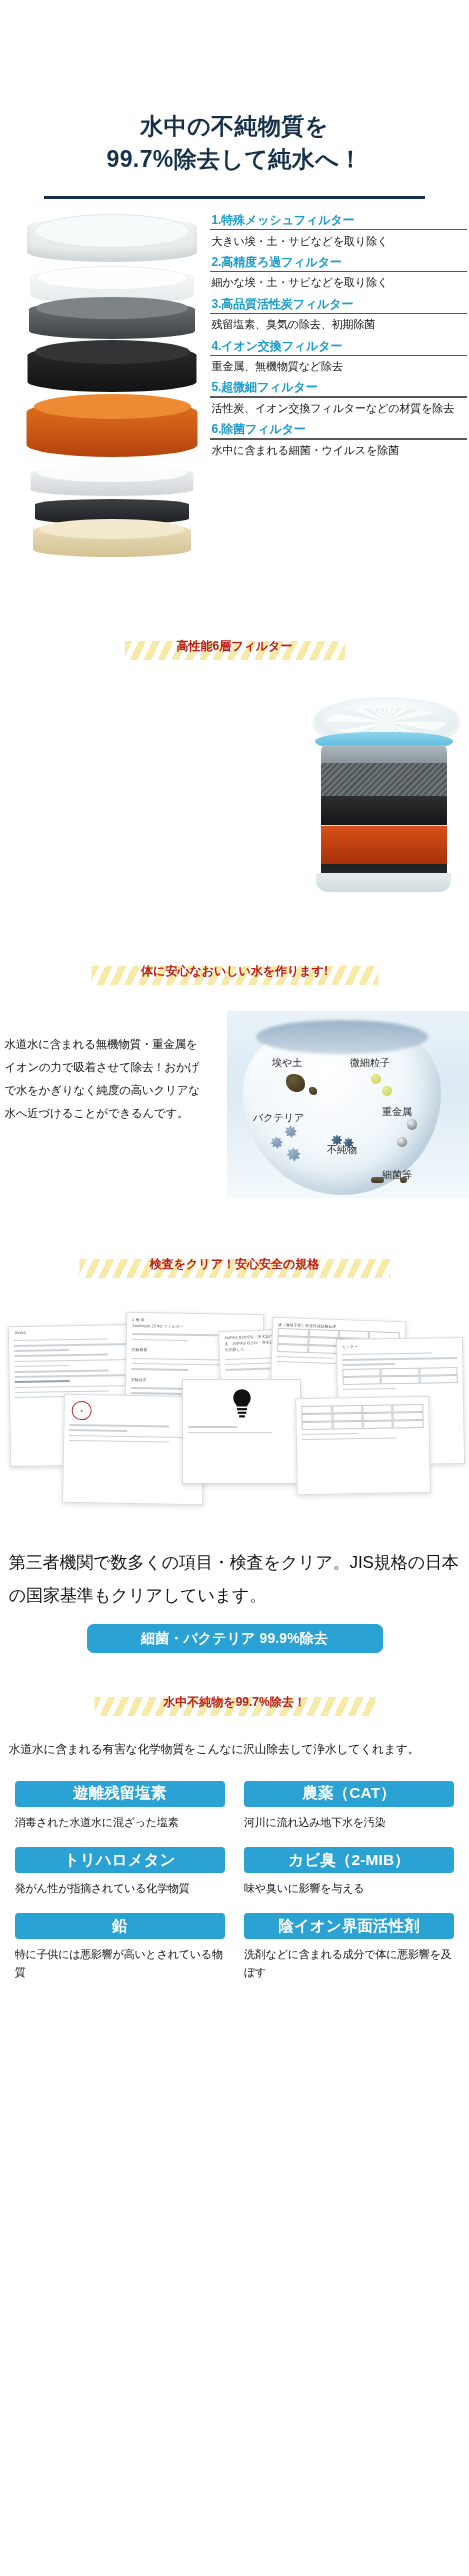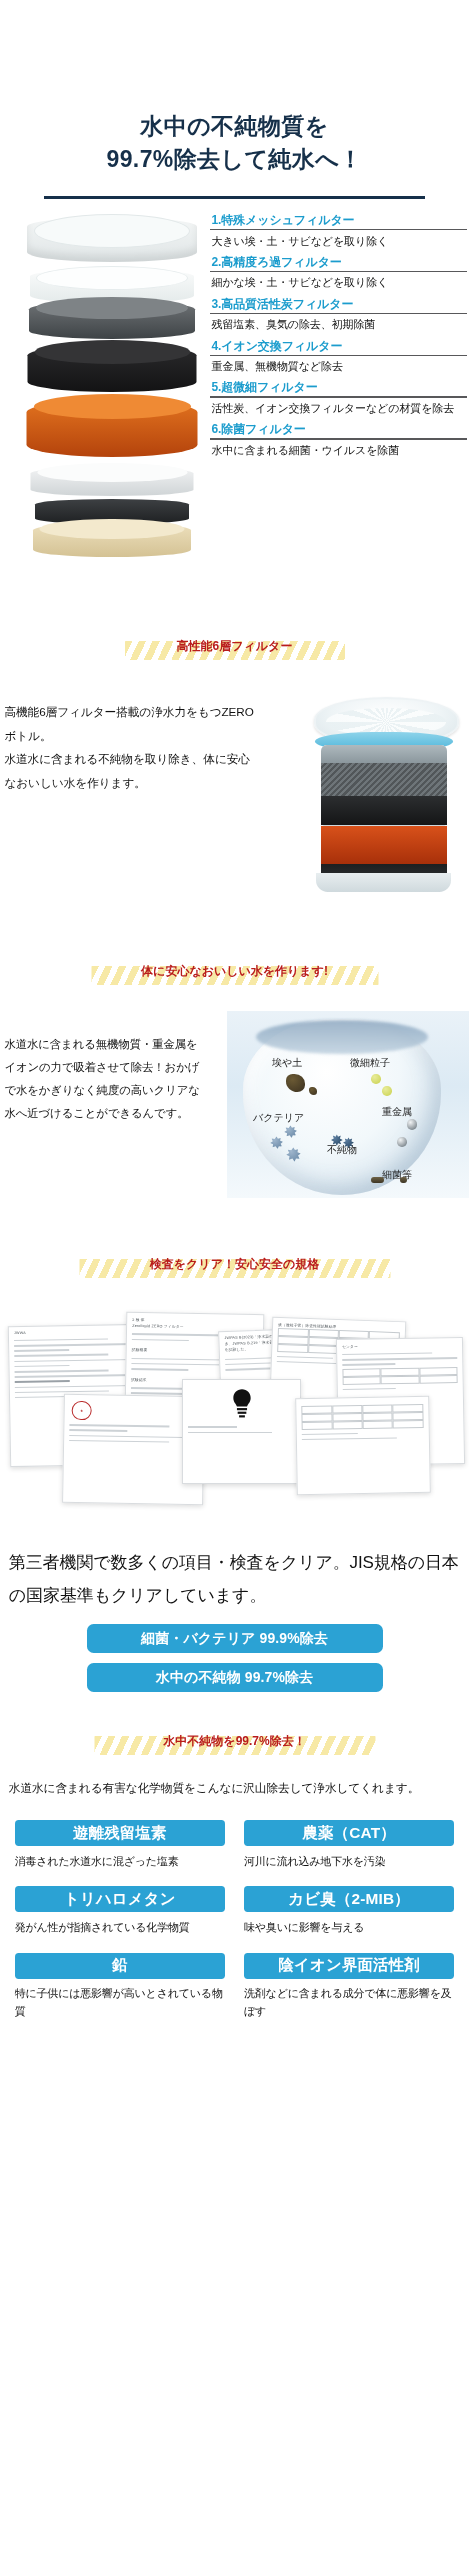--- a/index.html
+++ b/index.html
@@ -262,22 +262,20 @@
 
     </div>
   </section>
 
   <section class="six">
     <div class="sec-head">
       <span class="stripe" style="width:220px"></span>
       <span class="txt">高性能6層フィルター</span>
     </div>
 
-    <div class="body" style="white-space:pre-line">高機能6層フィルター搭載の浄水力をもつZEROボトル。
-水道水に含まれる不純物を取り除き、体に安心なおいしい水を作ります。</div>
 
     <div class="bottle">
       <div class="lid"></div>
       <div class="ring"></div>
       <div class="body-tube">
         <div class="layer bl1"></div>
         <div class="layer bl2"></div>
         <div class="layer bl3"></div>
         <div class="layer bl4"></div>
         <div class="layer bl5"></div>
@@ -448,21 +446,20 @@
           </div>
         <div class="ln s"></div>
           <div class="ln m"></div>
       </div>
 
     </div>
 
     <div class="cert-note">第三者機関で数多くの項目・検査をクリア。JIS規格の日本の国家基準もクリアしています。</div>
 
     <div class="pill">細菌・バクテリア 99.9%除去</div>
-    <div class="pill">水中の不純物 99.7%除去</div>
   </section>
 
   <section class="subs">
     <div class="sec-head">
       <span class="stripe" style="width:281px"></span>
       <span class="txt">水中不純物を99.7%除去！</span>
     </div>
 
     <div class="lead-txt">水道水に含まれる有害な化学物質をこんなに沢山除去して浄水してくれます。</div>
 

